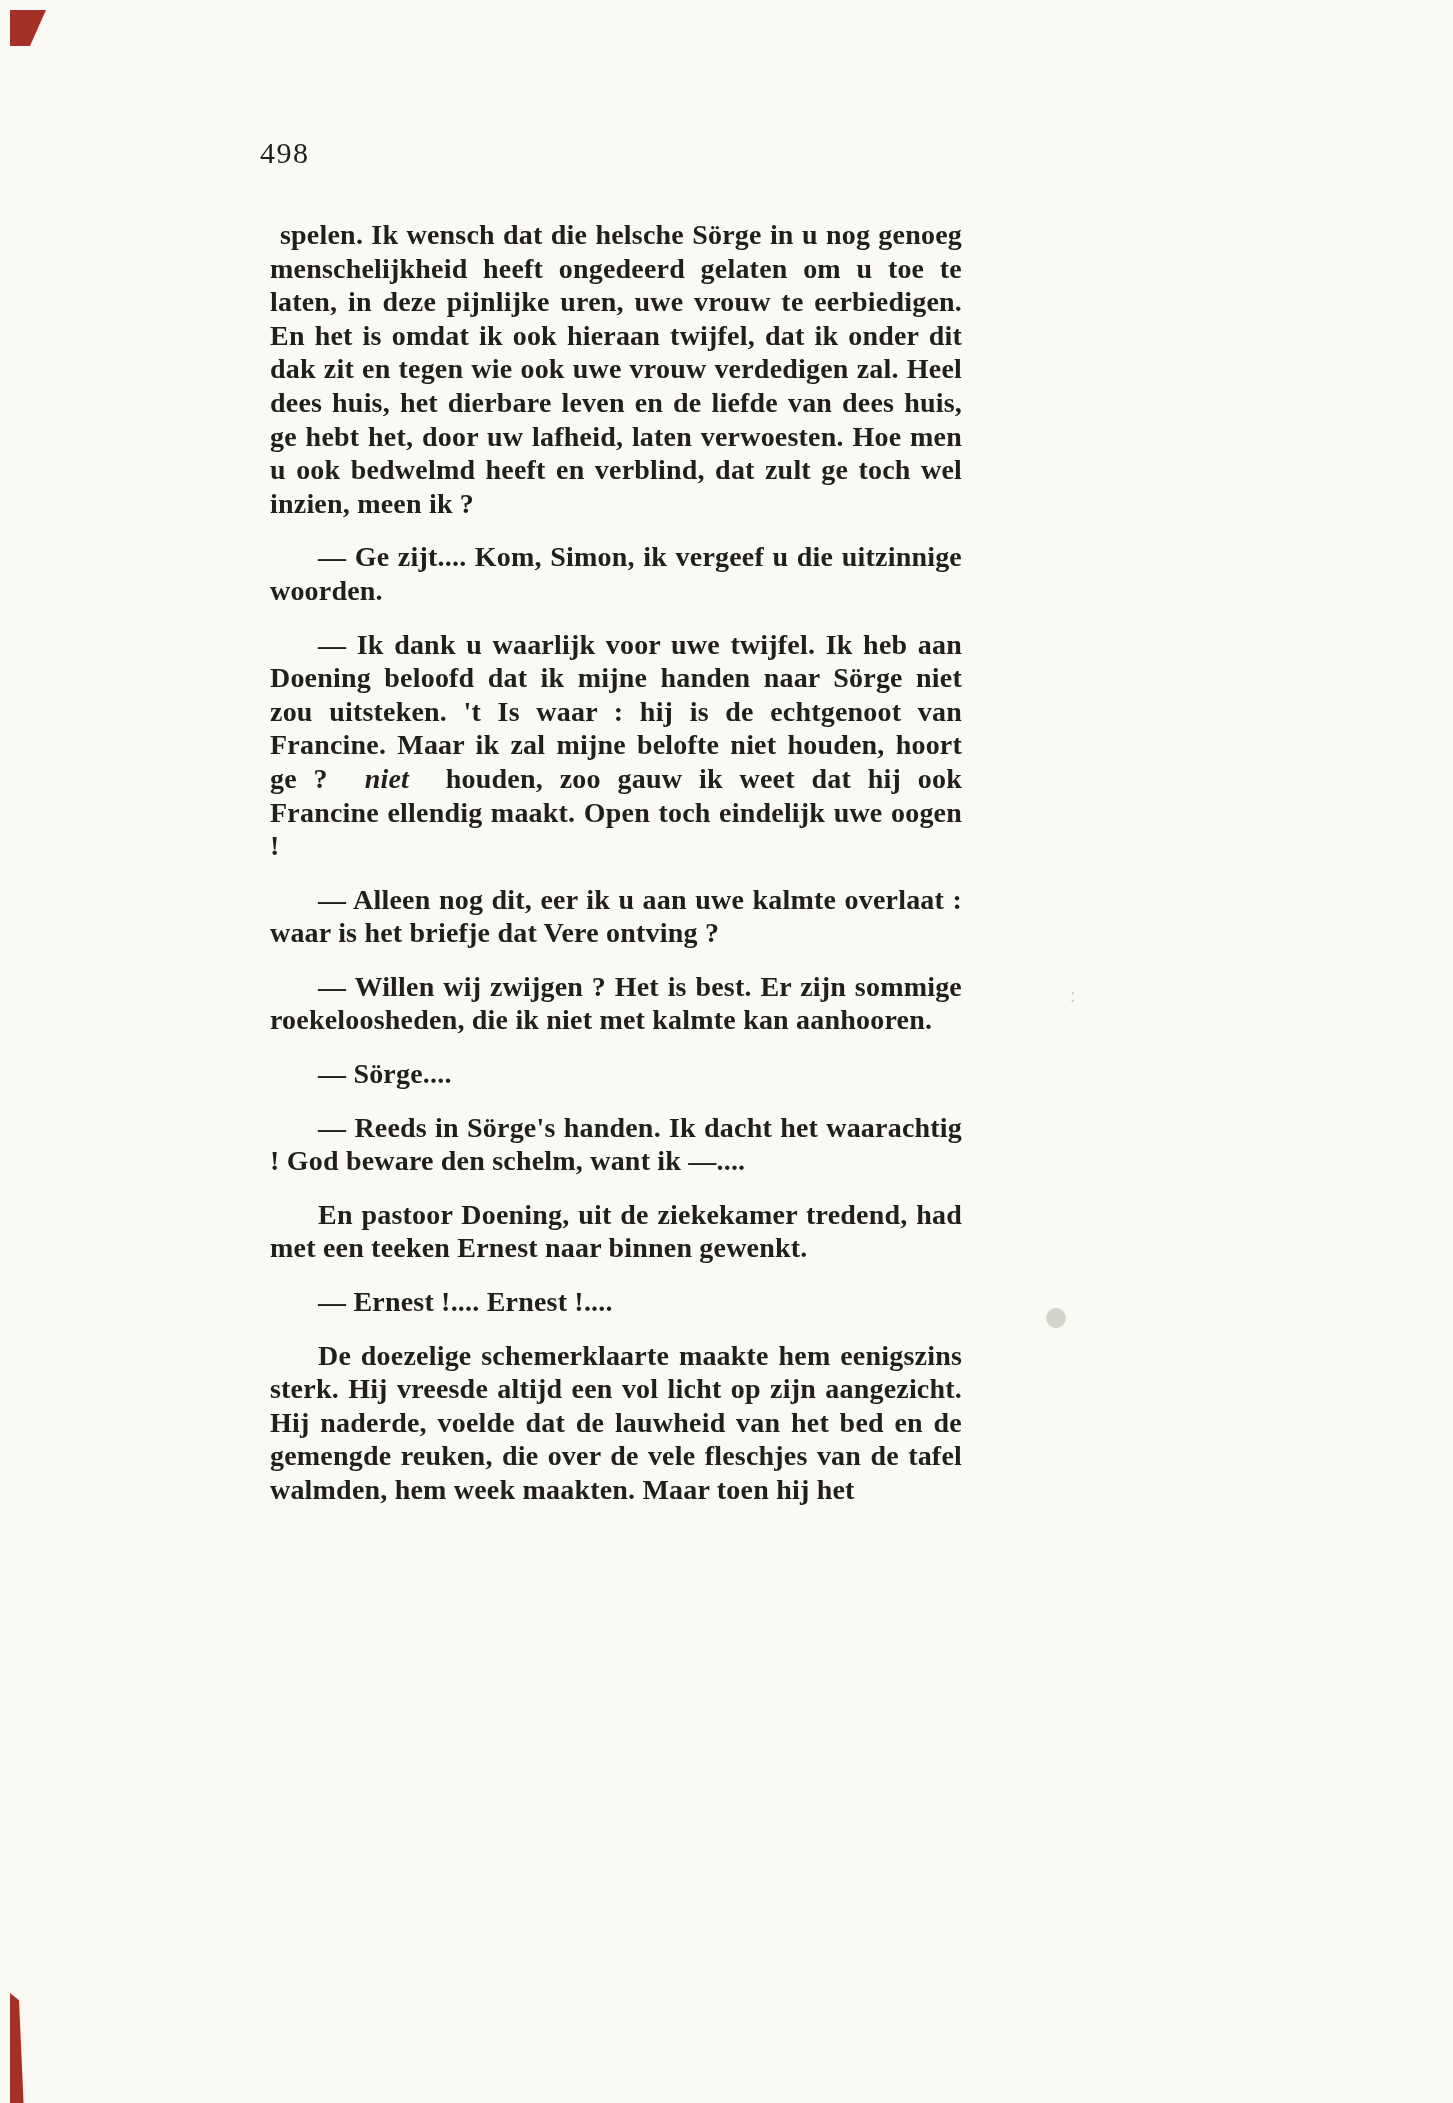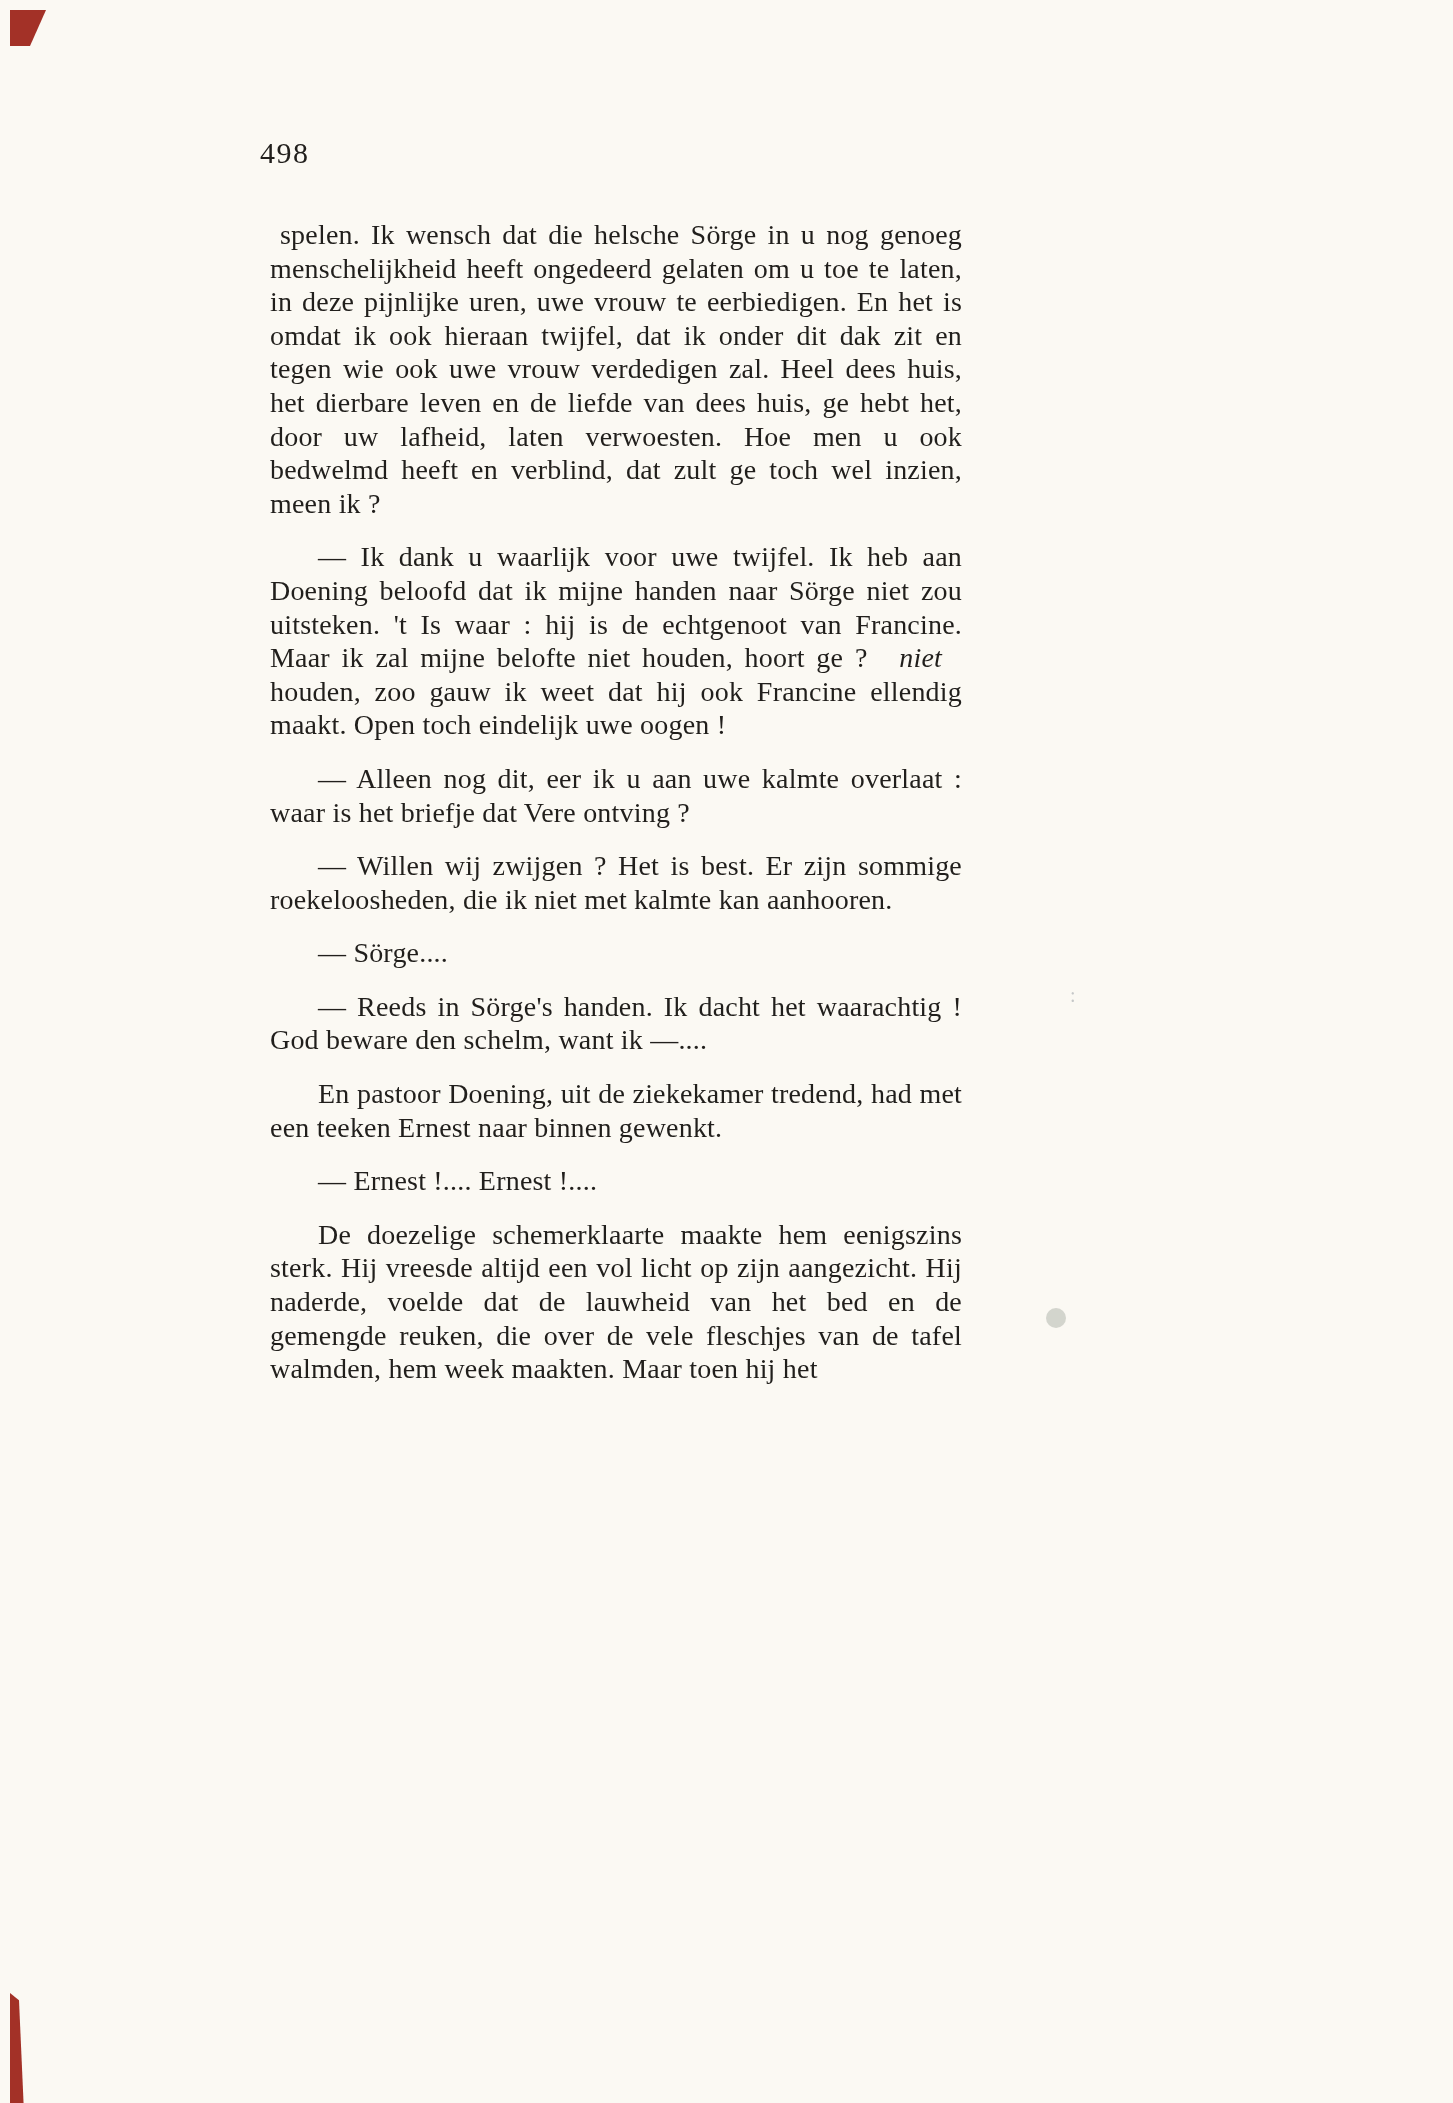--- a/index.html
+++ b/index.html
@@ -23,20 +23,21 @@
     letter-spacing: 1.5px;
   }
   .text-block {
     position: absolute;
     left: 240px;
     top: 188px;
     width: 732px;
     font-size: 28px;
     line-height: 33.6px;
     letter-spacing: 0.2px;
+    font-weight: bold;
   }
   .para {
     text-align: justify;
   }
   .para.indent { text-indent: 38px; }
   .para.space-before { margin-top: 33px; }
   .italic { font-style: italic; margin-top: 12px; }
   
   .edge-mark-top {
     position: absolute;
@@ -74,20 +75,21 @@
 <body>
 
 <div class="scan-page">
 
   <div class="edge-mark-top"></div>
 
   <div class="page-number">498</div>
 
   <div class="text-block">
       <p class="para"><span>spelen. Ik wensch dat die helsche Sörge in u nog genoeg menschelijkheid heeft ongedeerd gelaten om u toe te laten, in deze pijnlijke uren, uwe vrouw te eerbiedigen. En het is omdat ik ook hieraan twijfel, dat ik onder dit dak zit en tegen wie ook uwe vrouw verdedigen zal. Heel dees huis, het dierbare leven en de liefde van dees huis, ge hebt het, door uw lafheid, laten verwoesten. Hoe men u ook bedwelmd heeft en verblind, dat zult ge toch wel inzien, meen ik ?</span></p>
+      <p class="para indent"><span>— Ge zijt.... Kom, Simon, ik vergeef u die uitzinnige woorden.</span></p>
       <p class="para indent"><span>— Ik dank u waarlijk voor uwe twijfel. Ik heb aan Doening beloofd dat ik mijne handen naar Sörge niet zou uitsteken. 't Is waar : hij is de echtgenoot van Francine. Maar ik zal mijne belofte niet houden, hoort ge ? </span><span class="italic">niet</span><span> houden, zoo gauw ik weet dat hij ook Francine ellendig maakt. Open toch eindelijk uwe oogen !</span></p>
       <p class="para indent"><span>— Alleen nog dit, eer ik u aan uwe kalmte overlaat : waar is het briefje dat Vere ontving ?</span></p>
       <p class="para indent"><span>— Willen wij zwijgen ? Het is best. Er zijn sommige roekeloosheden, die ik niet met kalmte kan aanhooren.</span></p>
       <p class="para indent"><span>— Sörge....</span></p>
       <p class="para indent"><span>— Reeds in Sörge's handen. Ik dacht het waarachtig ! God beware den schelm, want ik —....</span></p>
       <p class="para indent"><span>En pastoor Doening, uit de ziekekamer tredend, had met een teeken Ernest naar binnen gewenkt.</span></p>
       <p class="para indent"><span>— Ernest !.... Ernest !....</span></p>
       <p class="para indent"><span>De doezelige schemerklaarte maakte hem eenigszins sterk. Hij vreesde altijd een vol licht op zijn aangezicht. Hij naderde, voelde dat de lauwheid van het bed en de gemengde reuken, die over de vele fleschjes van de tafel walmden, hem week maakten. Maar toen hij het</span></p>
     </div>
 

